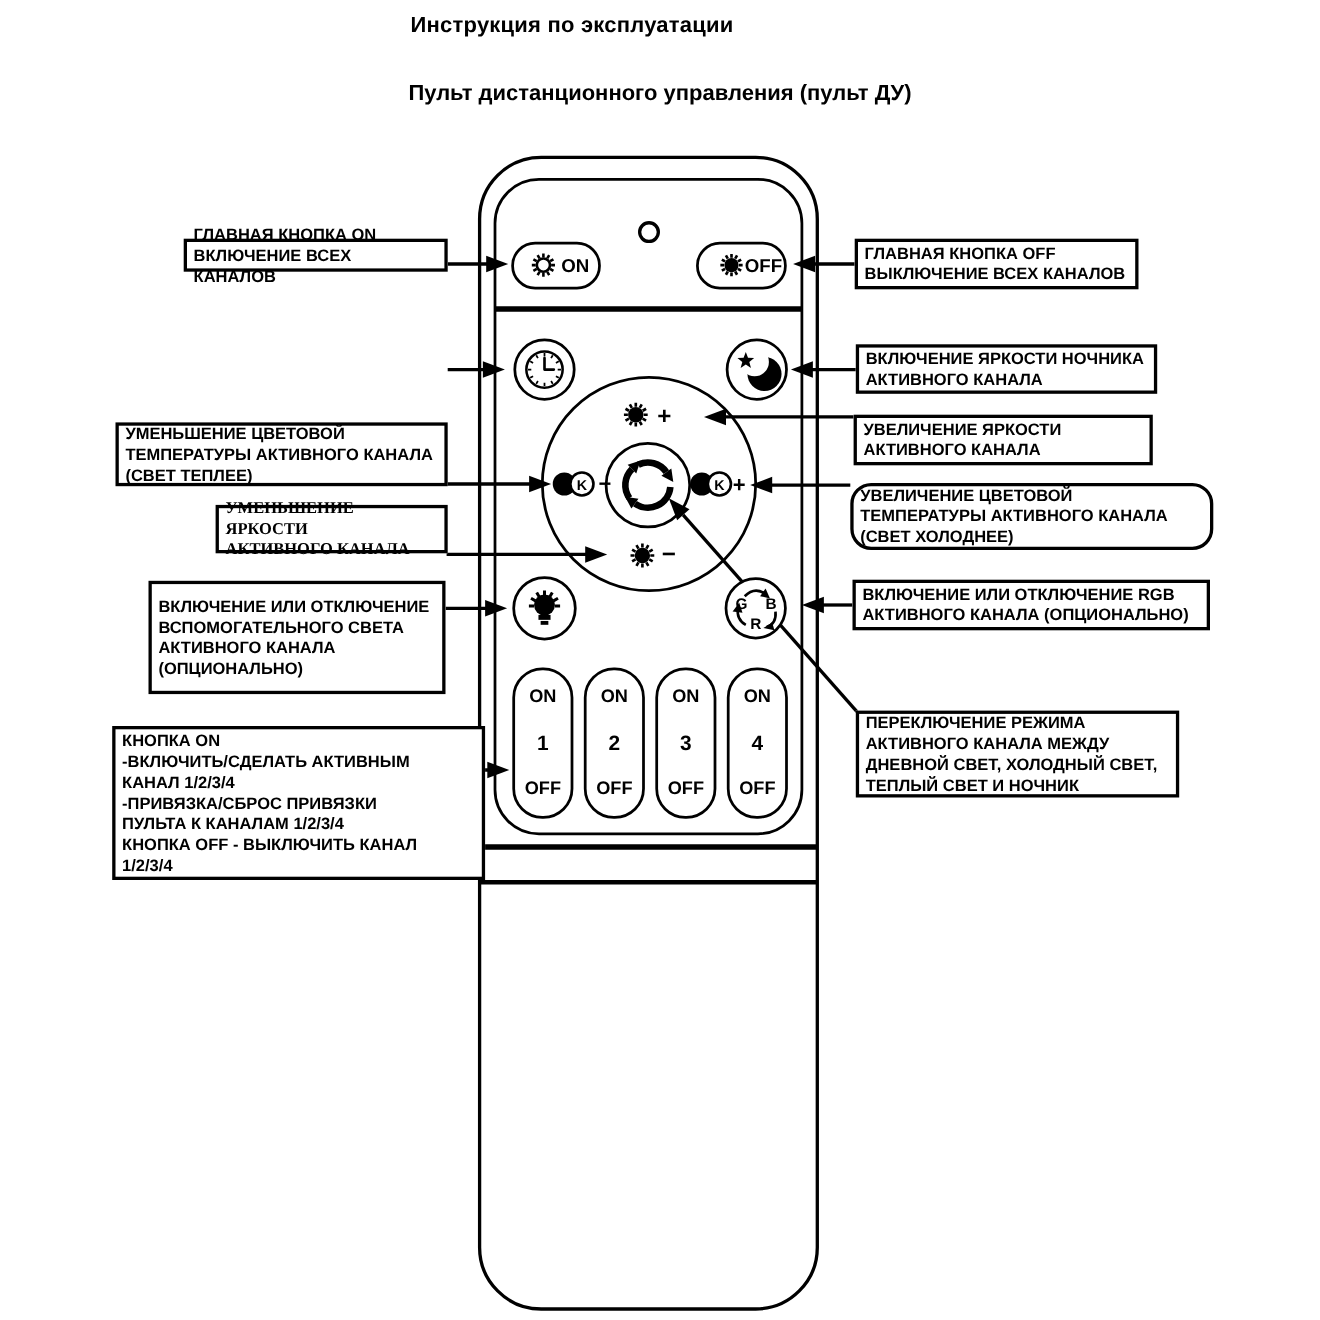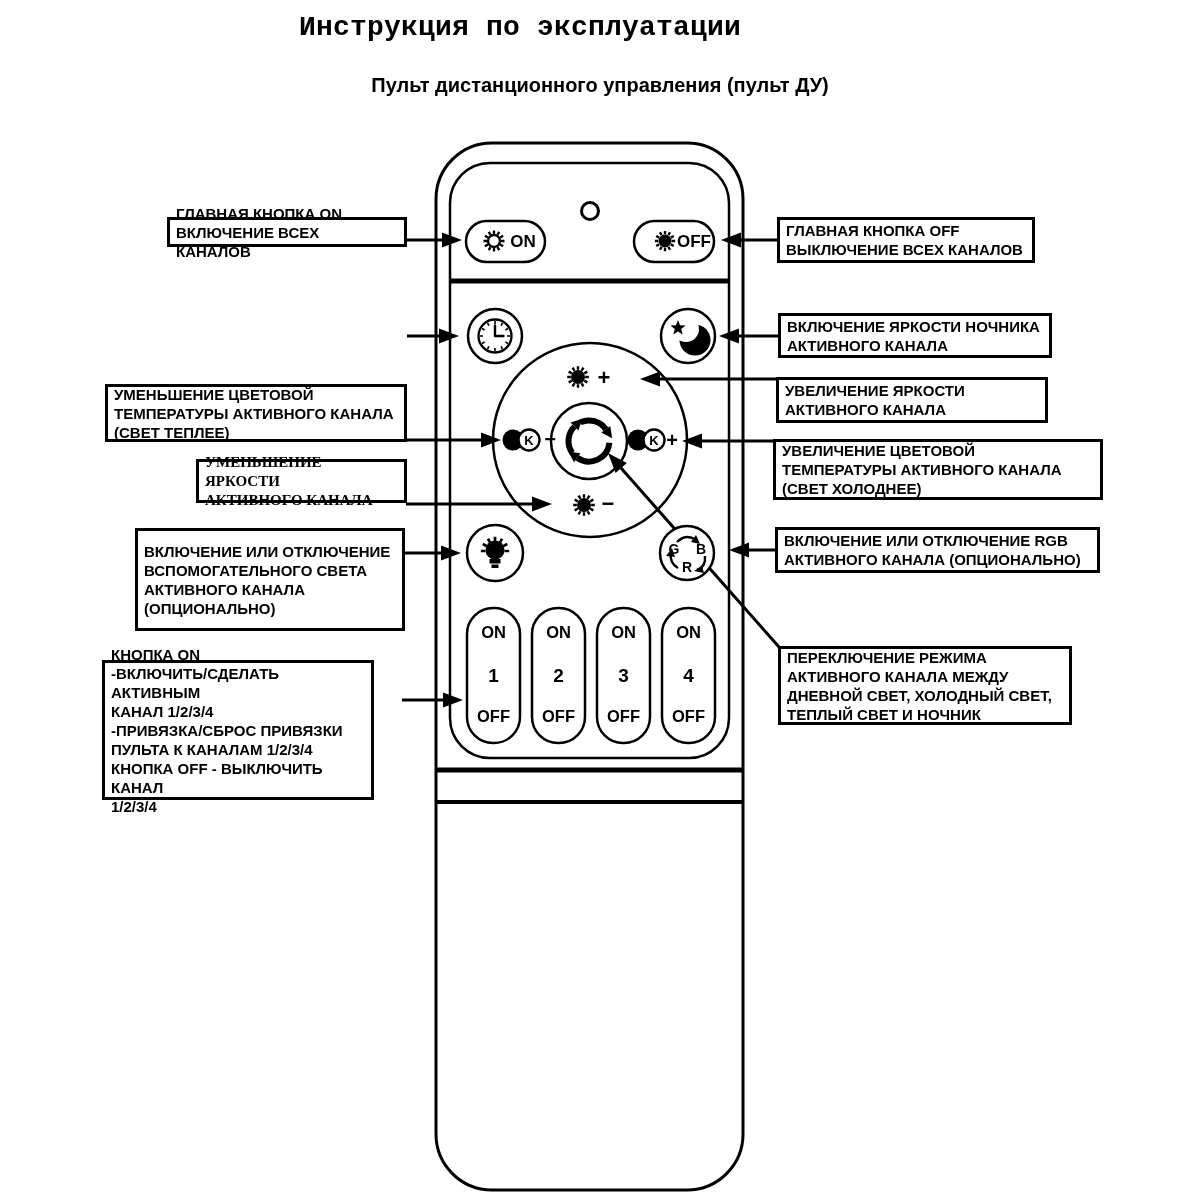--- a/index.html
+++ b/index.html
@@ -1,19 +1,19 @@
 <!DOCTYPE html>
 <html><head>
 <meta charset="utf-8">
 <style>
   html,body{margin:0;padding:0;background:#fff;}
   .stage{position:relative;width:1200px;height:1200px;background:#fff;overflow:hidden;
          font-family:"Liberation Sans",sans-serif;color:#000;}
   .title{position:absolute;left:0;top:12px;width:1040px;text-align:center;
-         font-size:28px;font-weight:bold;letter-spacing:.2px;font-family:Liberation Mono, monospace;}
+         font-size:20px;font-weight:bold;letter-spacing:.2px;}
   .subtitle{position:absolute;left:0;top:74px;width:1200px;text-align:center;
          font-size:20px;font-weight:bold;}
   .callout{position:absolute;box-sizing:border-box;border:3px solid #000;background:#fff;
          font-size:15px;line-height:19px;font-weight:bold;padding:2px 6px;
          white-space:pre-line;display:flex;align-items:center;}
   svg{position:absolute;left:0;top:0;}
   svg text{font-family:"Liberation Sans",sans-serif;font-weight:bold;fill:#000;}
   .stroke{fill:#fff;stroke:#000;}
   .ln{stroke:#000;stroke-width:3;}
   .hd{fill:#000;}
@@ -223,34 +223,34 @@
 ВКЛЮЧЕНИЕ ВСЕХ КАНАЛОВ</div>
   <div class="callout" style="left:105px;top:384px;width:302px;height:58px;">УМЕНЬШЕНИЕ ЦВЕТОВОЙ
 ТЕМПЕРАТУРЫ АКТИВНОГО КАНАЛА
 (СВЕТ ТЕПЛЕЕ)</div>
   <div class="callout" style="left:196px;top:459px;width:211px;height:44px;font-family:Liberation Serif, serif;">УМЕНЬШЕНИЕ ЯРКОСТИ
 АКТИВНОГО КАНАЛА</div>
   <div class="callout" style="left:135px;top:528px;width:270px;height:103px;">ВКЛЮЧЕНИЕ ИЛИ ОТКЛЮЧЕНИЕ
 ВСПОМОГАТЕЛЬНОГО СВЕТА
 АКТИВНОГО КАНАЛА
 (ОПЦИОНАЛЬНО)</div>
-  <div class="callout" style="left:102px;top:660px;width:272px;height:140px;">КНОПКА ON
+  <div class="callout" style="left:102px;top:660px;width:339px;height:140px;">КНОПКА ON
 -ВКЛЮЧИТЬ/СДЕЛАТЬ АКТИВНЫМ
 КАНАЛ 1/2/3/4
 -ПРИВЯЗКА/СБРОС ПРИВЯЗКИ
 ПУЛЬТА К КАНАЛАМ 1/2/3/4
 КНОПКА OFF - ВЫКЛЮЧИТЬ КАНАЛ
 1/2/3/4</div>
   <div class="callout" style="left:777px;top:217px;width:258px;height:46px;">ГЛАВНАЯ КНОПКА OFF
 ВЫКЛЮЧЕНИЕ ВСЕХ КАНАЛОВ</div>
   <div class="callout" style="left:778px;top:313px;width:274px;height:45px;">ВКЛЮЧЕНИЕ ЯРКОСТИ НОЧНИКА
 АКТИВНОГО КАНАЛА</div>
   <div class="callout" style="left:776px;top:377px;width:272px;height:46px;">УВЕЛИЧЕНИЕ ЯРКОСТИ
 АКТИВНОГО КАНАЛА</div>
-  <div class="callout" style="left:773px;top:439px;width:330px;height:61px;">УВЕЛИЧЕНИЕ ЦВЕТОВОЙ
+  <div class="callout" style="left:773px;top:439px;width:330px;height:61px;border-radius:19px;">УВЕЛИЧЕНИЕ ЦВЕТОВОЙ
 ТЕМПЕРАТУРЫ АКТИВНОГО КАНАЛА
 (СВЕТ ХОЛОДНЕЕ)</div>
   <div class="callout" style="left:775px;top:527px;width:325px;height:46px;">ВКЛЮЧЕНИЕ ИЛИ ОТКЛЮЧЕНИЕ RGB
 АКТИВНОГО КАНАЛА (ОПЦИОНАЛЬНО)</div>
   <div class="callout" style="left:778px;top:646px;width:294px;height:79px;">ПЕРЕКЛЮЧЕНИЕ РЕЖИМА
 АКТИВНОГО КАНАЛА МЕЖДУ
 ДНЕВНОЙ СВЕТ, ХОЛОДНЫЙ СВЕТ,
 ТЕПЛЫЙ СВЕТ И НОЧНИК</div>
 </div>
 

